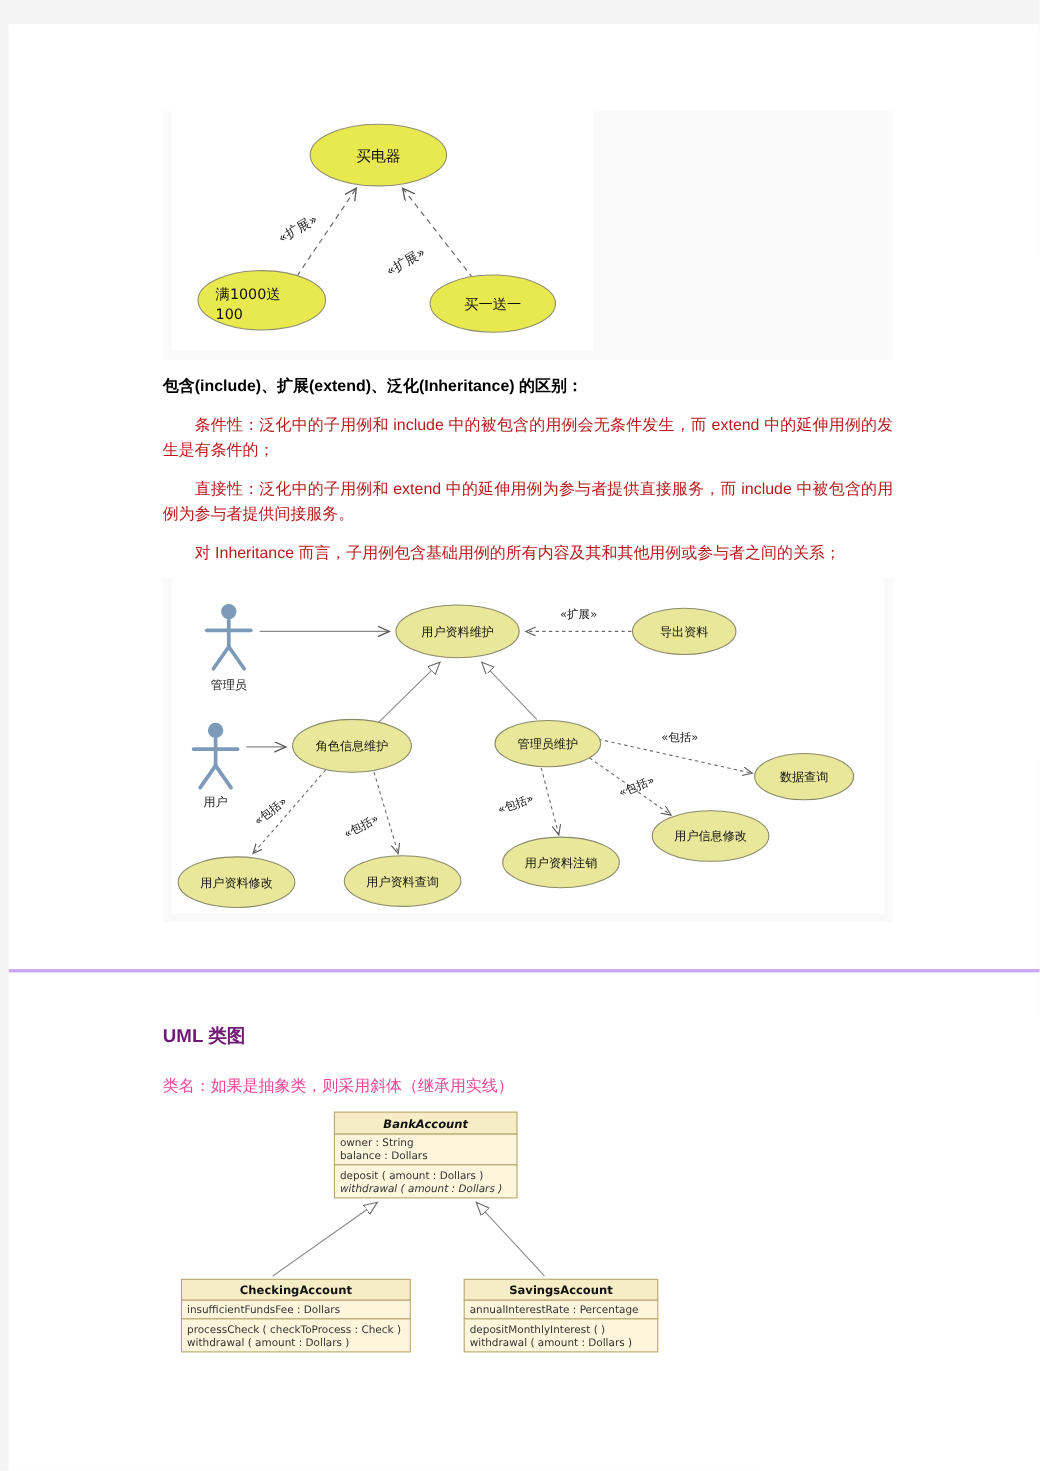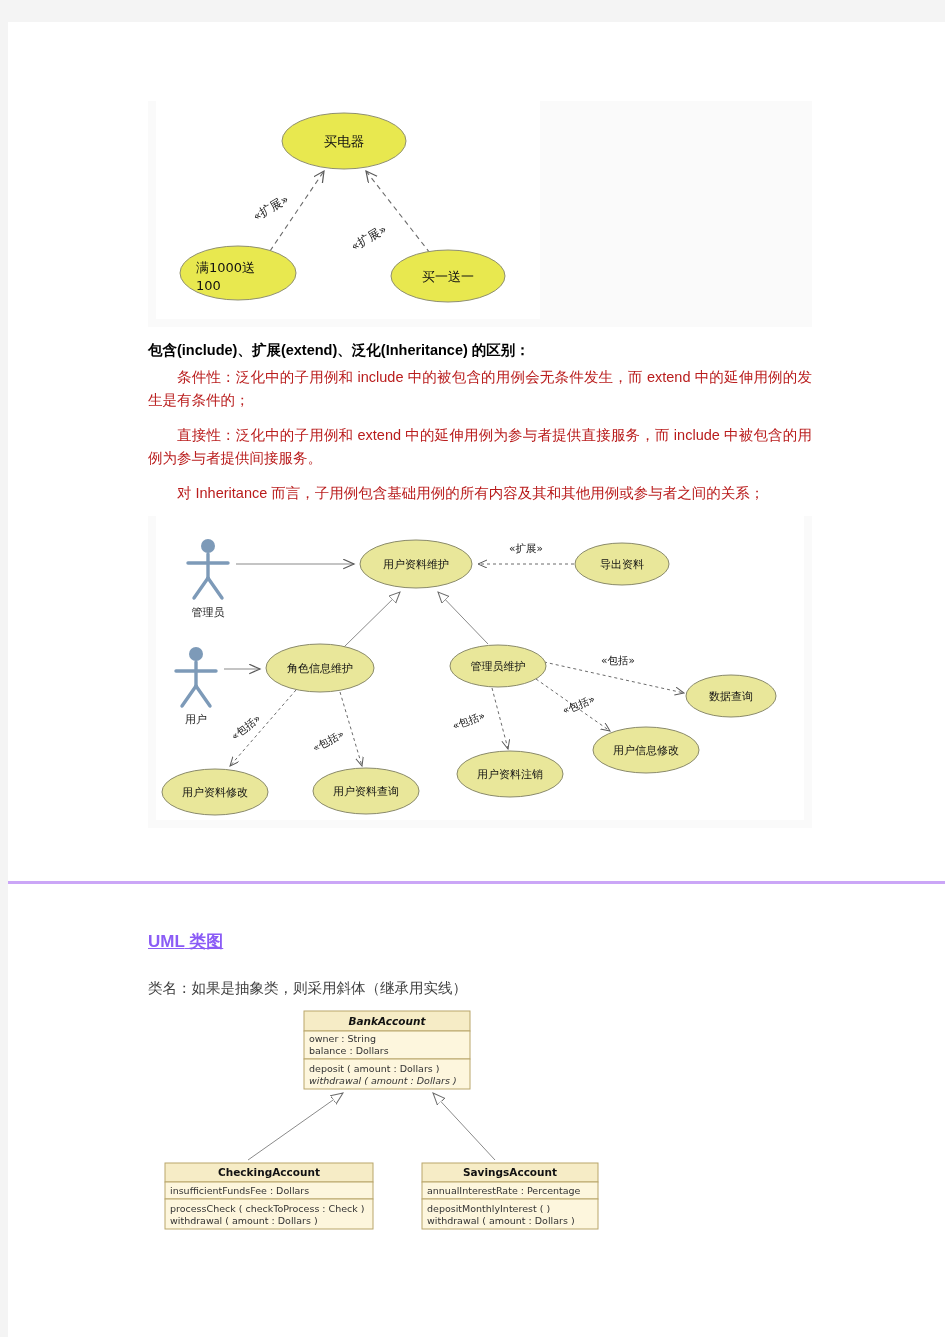--- a/index.html
+++ b/index.html
@@ -27,46 +27,45 @@
   .figure .canvas{
     position:absolute;left:8px;top:0;right:0;bottom:8px;
     background:#ffffff;
   }
 
   
   .h-bold{
     font-weight:bold;
     font-size:14.5px;
     color:#000;
-    margin:14px 0 6px 0;
+    margin:14px 0 16px 0;
     letter-spacing:0px;
   }
   p.body{
     font-size:14.5px;
     line-height:1.62;
     color:#b91c1c;
     text-align:justify;
     margin:0 0 11px 0;
     text-indent:2em;
   }
 
   .rule{
     height:3px;background:#cba6f7;
     margin:0;
   }
   .h-blue{
-    color:#8b5cf6;
+    color:#701a75;
     font-size:17px;
     font-weight:bold;
     margin:28px 0 24px 0;
-    text-decoration:underline;
   }
   .h-blue .cn{font-weight:bold;}
   p.plain{
-    font-size:14.5px;color:#404040;margin:0 0 31px 0;line-height:1.6;
+    font-size:14.5px;color:#ec4899;margin:0 0 31px 0;line-height:1.6;
   }
 
   
   svg{display:block;}
   text{font-family:"DejaVu Sans","Liberation Sans",sans-serif;}
 </style>
 </head>
 <body>
 
 <div class="page">

